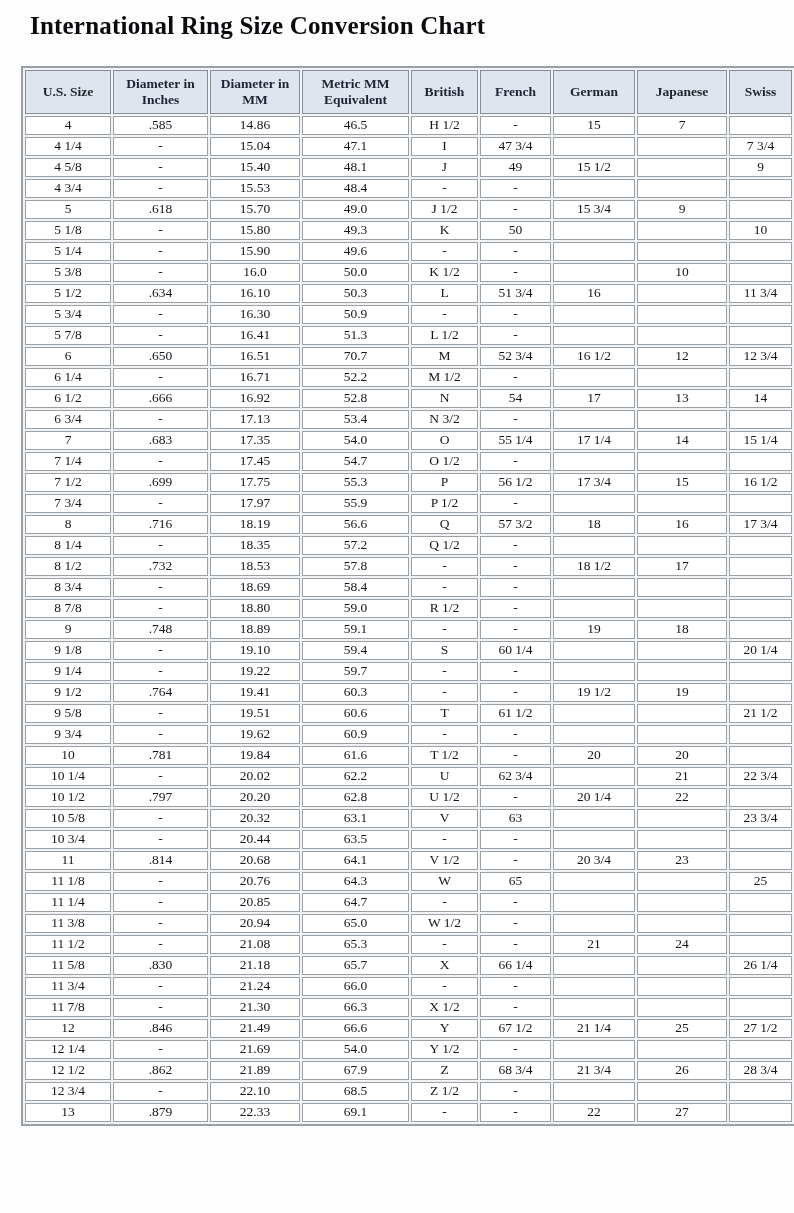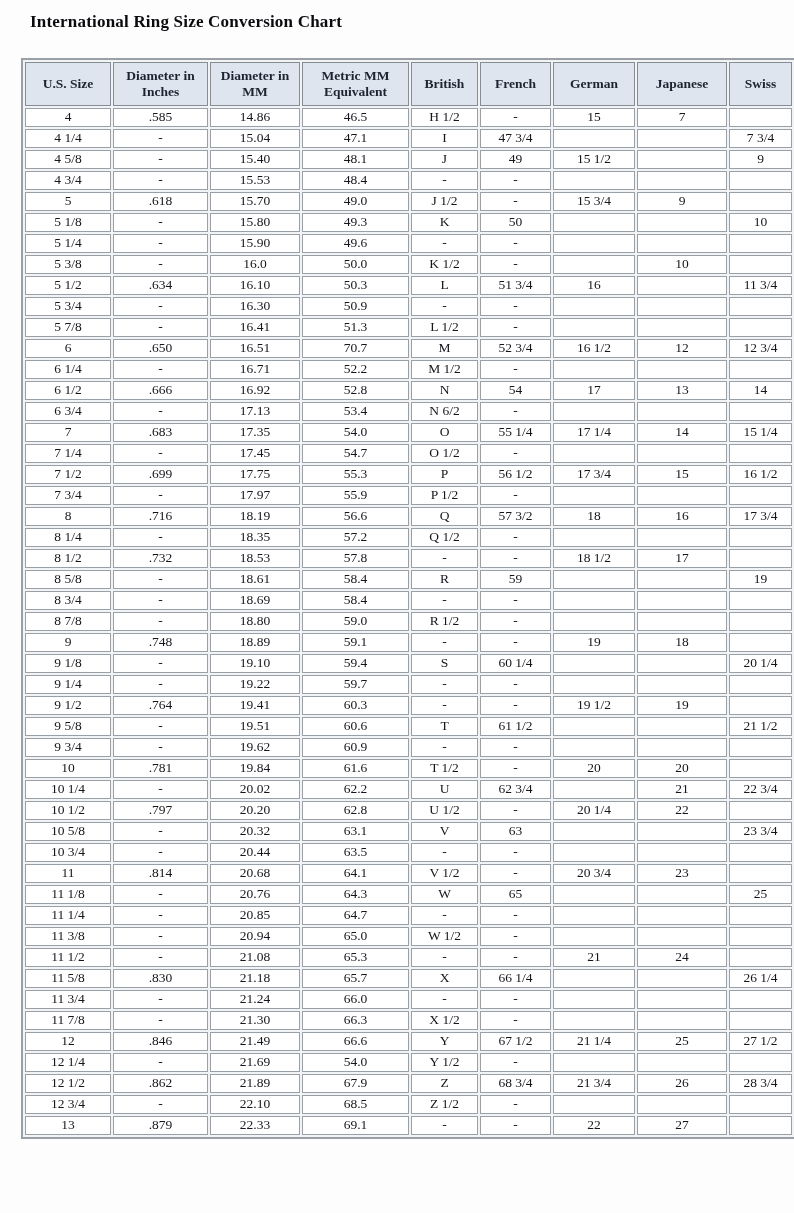--- a/index.html
+++ b/index.html
@@ -5,21 +5,21 @@
   html, body {
     margin: 0;
     padding: 0;
     background: #fdfdfd;
     width: 794px;
     height: 1213px;
     font-family: "Liberation Serif", serif;
     overflow: hidden;
   }
   .page-title {
-    font-size: 17px;
+    font-size: 25px;
     font-weight: bold;
     color: #0b0b0f;
     margin: 12px 0 0 30px;
     letter-spacing: 0.2px;
   }
   table.ring-table {
     border-collapse: separate;
     border-spacing: 2px;
     background: #f2f3f5;
     border: 2px solid #9aa0a8;
@@ -243,21 +243,21 @@
         <td>54</td>
         <td>17</td>
         <td>13</td>
         <td>14</td>
       </tr>
       <tr>
         <td>6 3/4</td>
         <td>-</td>
         <td>17.13</td>
         <td>53.4</td>
-        <td>N 6/2</td>
+        <td>N 3/2</td>
         <td>-</td>
         <td></td>
         <td></td>
         <td></td>
       </tr>
       <tr>
         <td>7</td>
         <td>.683</td>
         <td>17.35</td>
         <td>54.0</td>
@@ -327,31 +327,20 @@
         <td>.732</td>
         <td>18.53</td>
         <td>57.8</td>
         <td>-</td>
         <td>-</td>
         <td>18 1/2</td>
         <td>17</td>
         <td></td>
       </tr>
       <tr>
-        <td>8 5/8</td>
-        <td>-</td>
-        <td>18.61</td>
-        <td>58.4</td>
-        <td>R</td>
-        <td>59</td>
-        <td></td>
-        <td></td>
-        <td>19</td>
-      </tr>
-      <tr>
         <td>8 3/4</td>
         <td>-</td>
         <td>18.69</td>
         <td>58.4</td>
         <td>-</td>
         <td>-</td>
         <td></td>
         <td></td>
         <td></td>
       </tr>

